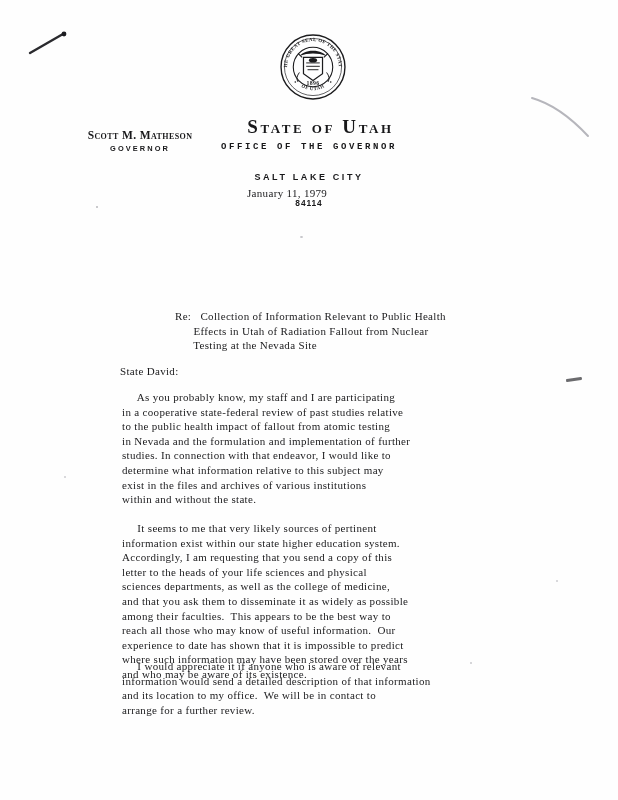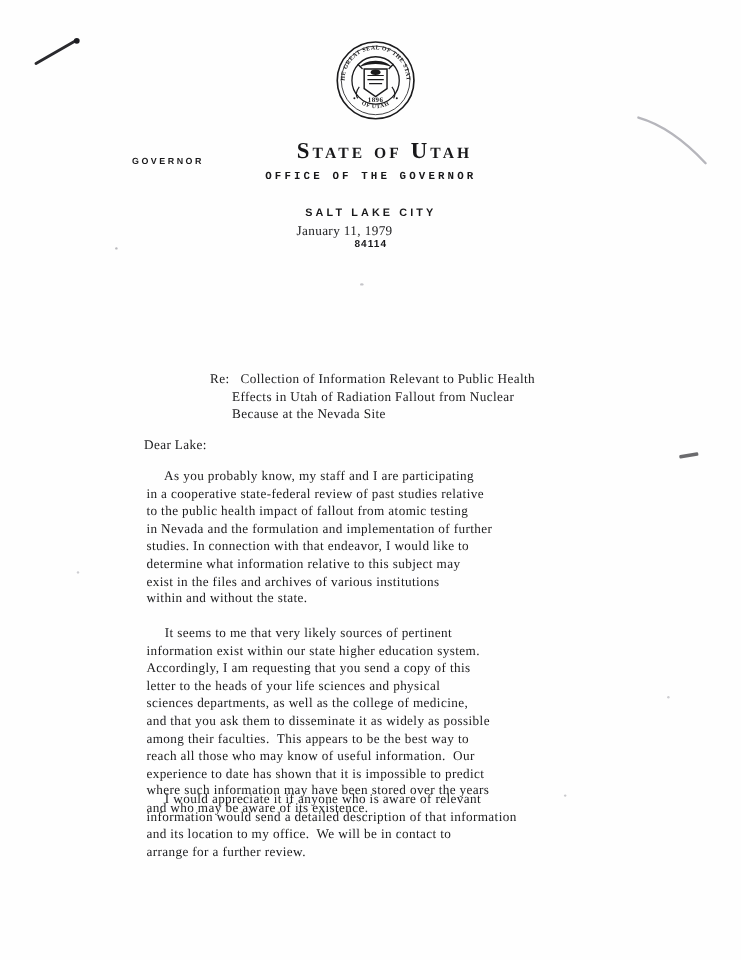--- a/index.html
+++ b/index.html
@@ -167,35 +167,36 @@
     <path d="M42 54 h16" stroke="#1b1b1d" stroke-width="1.4"></path>
     <ellipse cx="50" cy="40" rx="6" ry="3.4" fill="#1b1b1d"></ellipse>
     <path d="M34 36 l-6 -6 M66 36 l6 -6" stroke="#1b1b1d" stroke-width="1.6"></path>
     <path d="M30 58 q-6 8 -2 14 M70 58 q6 8 2 14" stroke="#1b1b1d" stroke-width="1.4" fill="none"></path>
     <text x="50" y="76" text-anchor="middle" font-family="Liberation Serif, serif" font-size="8.5" font-weight="700" fill="#1b1b1d" letter-spacing="0.6">1896</text>
     <circle cx="24" cy="72" r="1.2" fill="#1b1b1d"></circle>
     <circle cx="76" cy="72" r="1.2" fill="#1b1b1d"></circle>
   </svg>
 
   <div id="sender-block">
+    <div id="sender-name">Scott M. Matheson</div>
     <div id="sender-title">GOVERNOR</div>
   </div>
 
   <div id="org-block">
     <div id="org-state">State of Utah</div>
     <div id="org-office">OFFICE OF THE GOVERNOR</div>
     <div id="org-city">SALT LAKE CITY</div>
     <div id="org-zip">84114</div>
   </div>
 
   <div class="tw" id="date-line">January 11, 1979</div>
   <div class="tw" id="re-block">Re:   Collection of Information Relevant to Public Health
       Effects in Utah of Radiation Fallout from Nuclear
-      Because at the Nevada Site</div>
-  <div class="tw" id="salutation">Dear Lake:</div>
+      Testing at the Nevada Site</div>
+  <div class="tw" id="salutation">State David:</div>
   <div class="tw" id="para-2">     It seems to me that very likely sources of pertinent
 information exist within our state higher education system.
 Accordingly, I am requesting that you send a copy of this
 letter to the heads of your life sciences and physical
 sciences departments, as well as the college of medicine,
 and that you ask them to disseminate it as widely as possible
 among their faculties.  This appears to be the best way to
 reach all those who may know of useful information.  Our
 experience to date has shown that it is impossible to predict
 where such information may have been stored over the years

